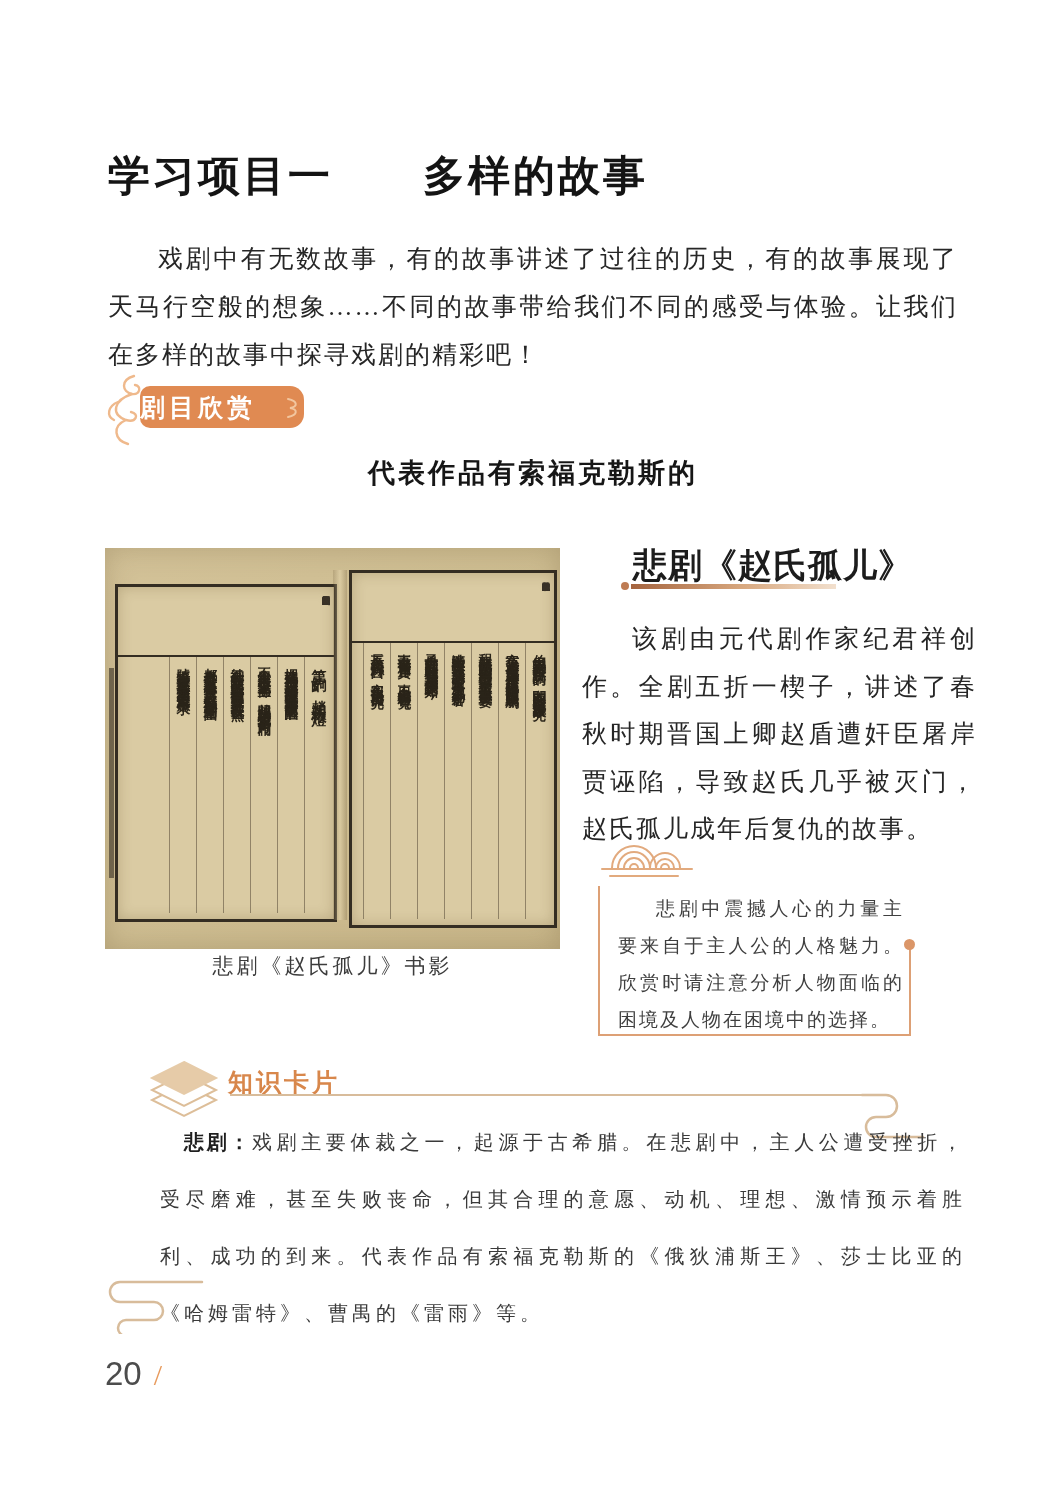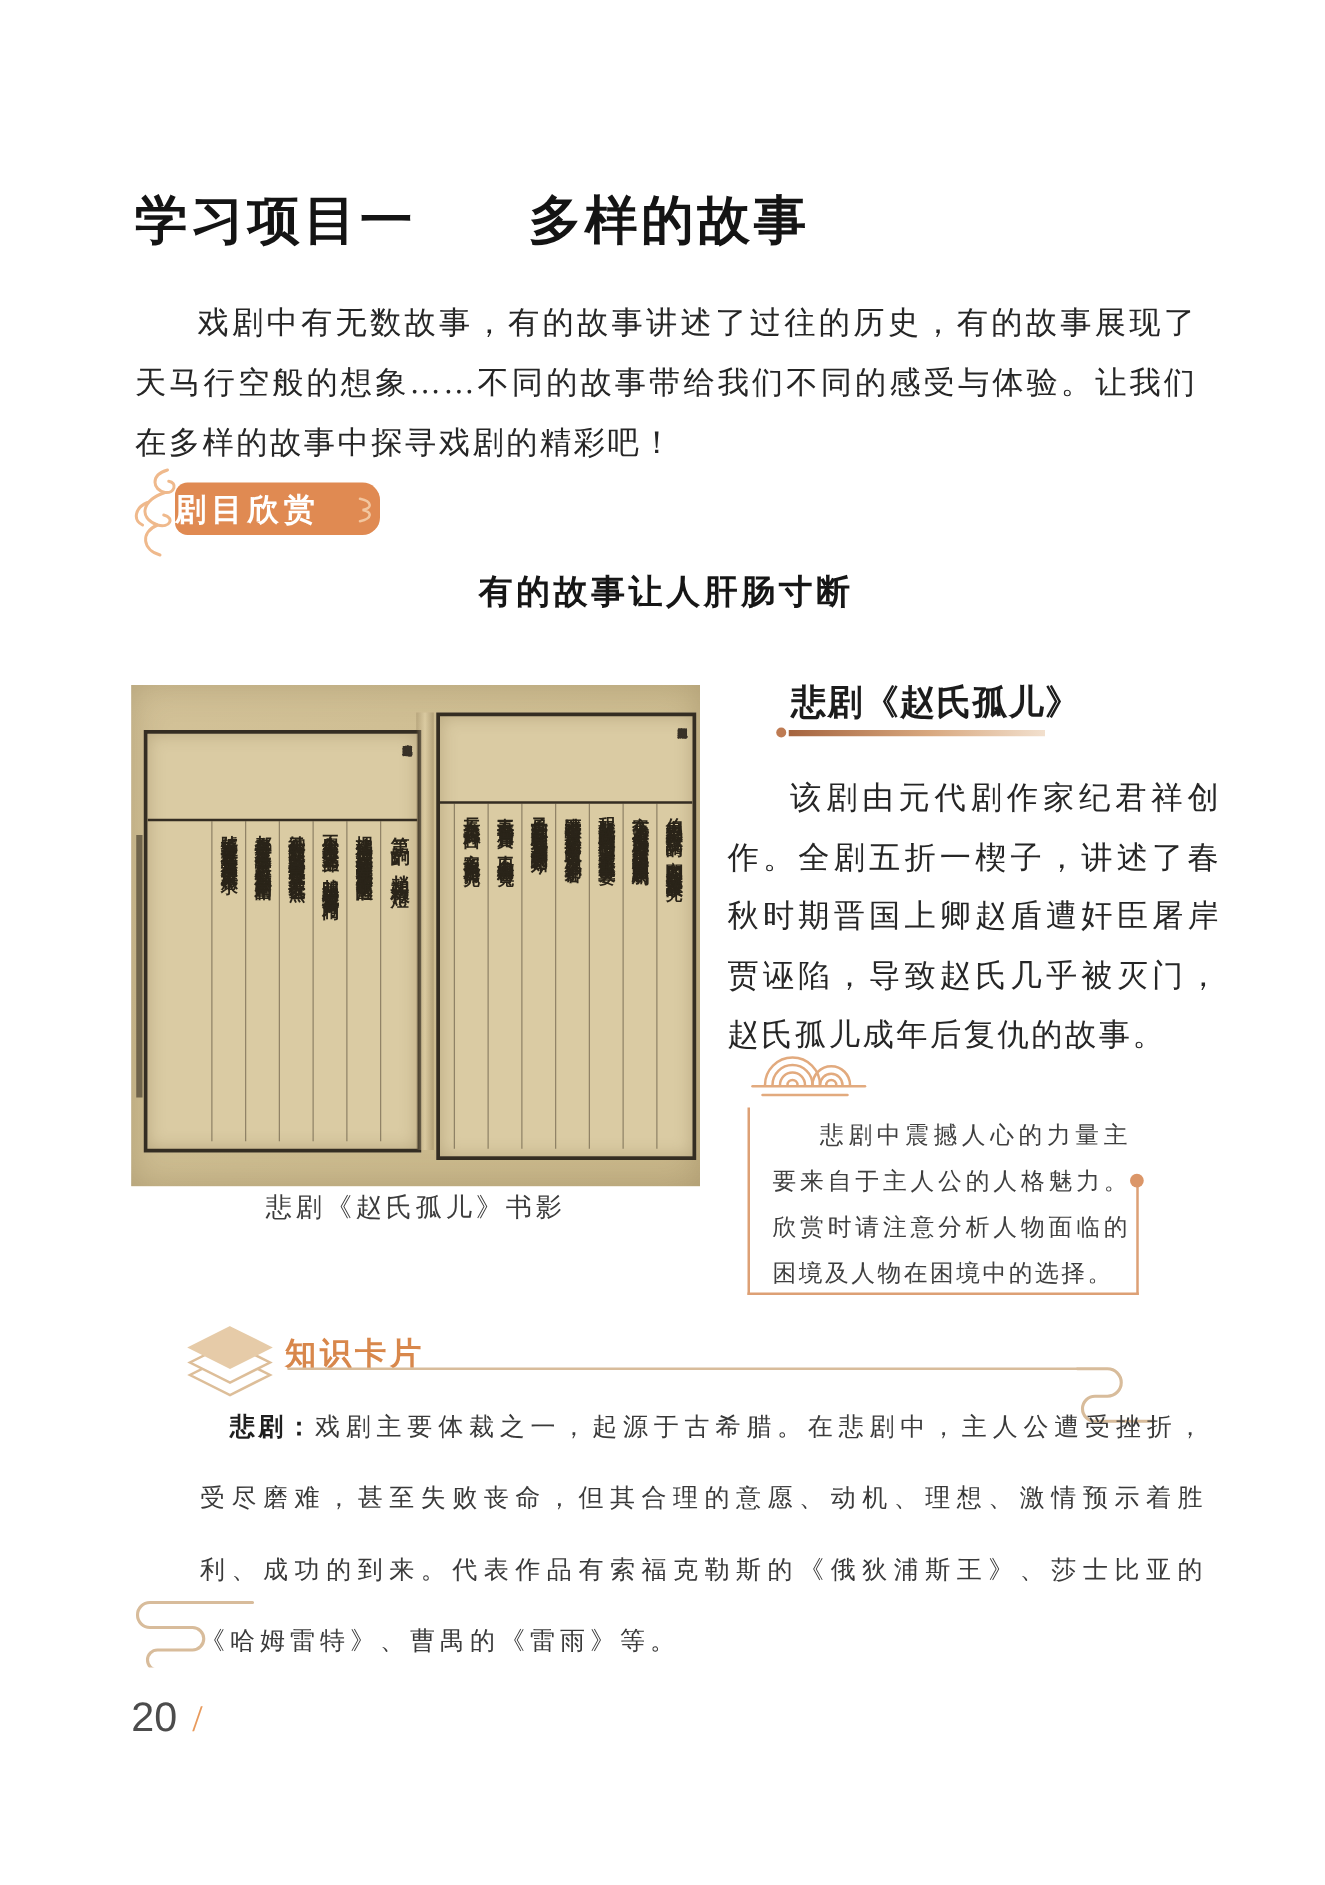--- a/index.html
+++ b/index.html
@@ -67,21 +67,21 @@
     background:linear-gradient(to right,rgba(80,60,30,.18),rgba(230,215,175,.5),rgba(80,60,30,.22));
   }
   .edge-strip{position:absolute;left:4px;top:120px;width:5px;height:210px;background:rgba(40,33,24,.55);}
   .figure-caption{
     position:absolute;left:0;top:404px;width:455px;text-align:center;
     font-size:21px;letter-spacing:3px;color:#3c3c3c;
   }
   
   .article-heading{
     position:absolute;left:633px;top:543px;
-    font-size:28px;font-weight:bold;letter-spacing:1px;color:#1c1c1c;
+    font-size:34px;font-weight:bold;letter-spacing:1px;color:#1c1c1c;
   }
   .heading-underline{position:absolute;left:621px;top:582px;display:flex;align-items:center;}
   .heading-underline .dot{width:8px;height:8px;border-radius:50%;background:#BE7B53;margin-right:2px;}
   .heading-underline .bar{
     width:205px;height:5px;
     background:linear-gradient(to right,#A5643F 0%,#D8A87F 55%,#F2E0CE 100%);
   }
   .article-body{
     position:absolute;left:582px;top:590px;width:395px;
     font-size:25px;line-height:47.5px;letter-spacing:2px;
@@ -140,21 +140,21 @@
       </g>
     </svg>
     <div class="badge">
       <span>剧目欣赏</span>
       <svg class="badge-curl" width="18" height="26" viewBox="0 0 18 26">
         <path d="M4 4 C14 6 14 12 6 13 C14 14 14 20 4 22" fill="none" stroke="#F2C69F" stroke-width="2" stroke-linecap="round"></path>
       </svg>
     </div>
   </div>
 
-  <div class="subheading">有的故事让人肝肠寸断</div>
+  <div class="subheading">代表作品有索福克勒斯的</div>
 
   <figure class="figure" style="margin:0;">
     <div class="photo">
       <div class="edge-strip"></div>
       <div class="panel panel-left">
         <div class="hdr">史記漢書所載月曆日肥百官本秋之日俊人之泉門十有萬應成分之緣為民速建撥史湖獨寮月曆日肥裏坐紀漢宋以俊人之泉門</div>
         <div class="cols">
           <div class="wb-col first">第二齣　趙朔救燈</div>
           <div class="wb-col">埋龍燭神仙境千林錦誇龍珠翠應滿耳笙歌吹酒醒</div>
           <div class="wb-col">不覺樂人報道上元節至　越明詩禮殘東字吾方相門</div>

